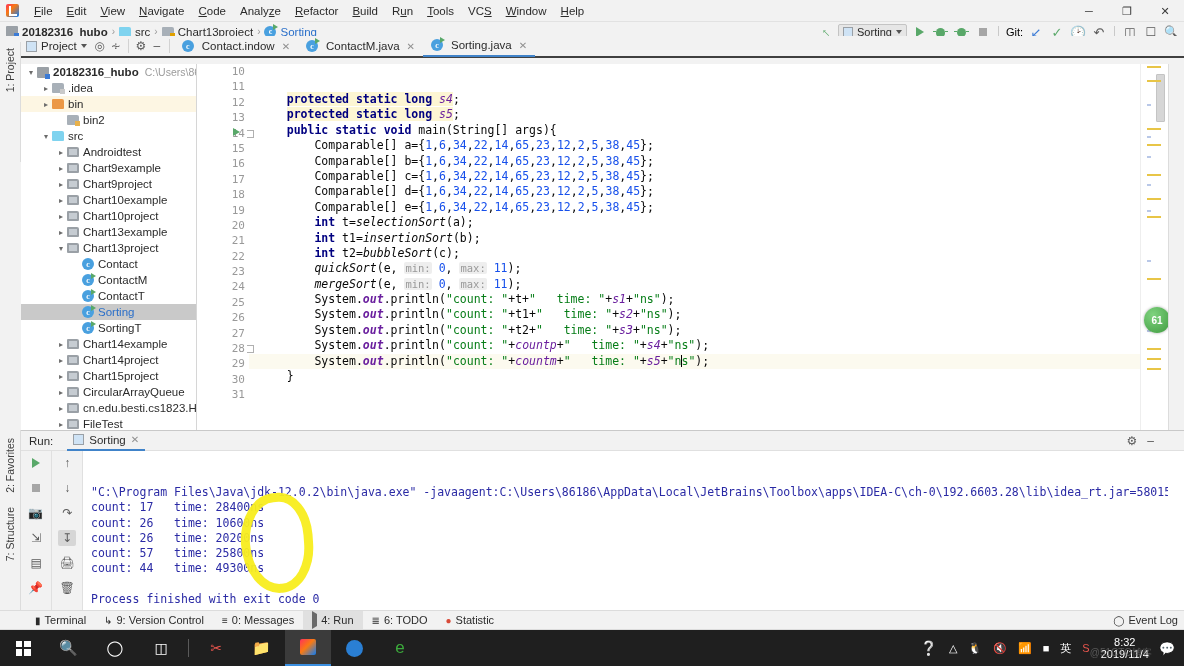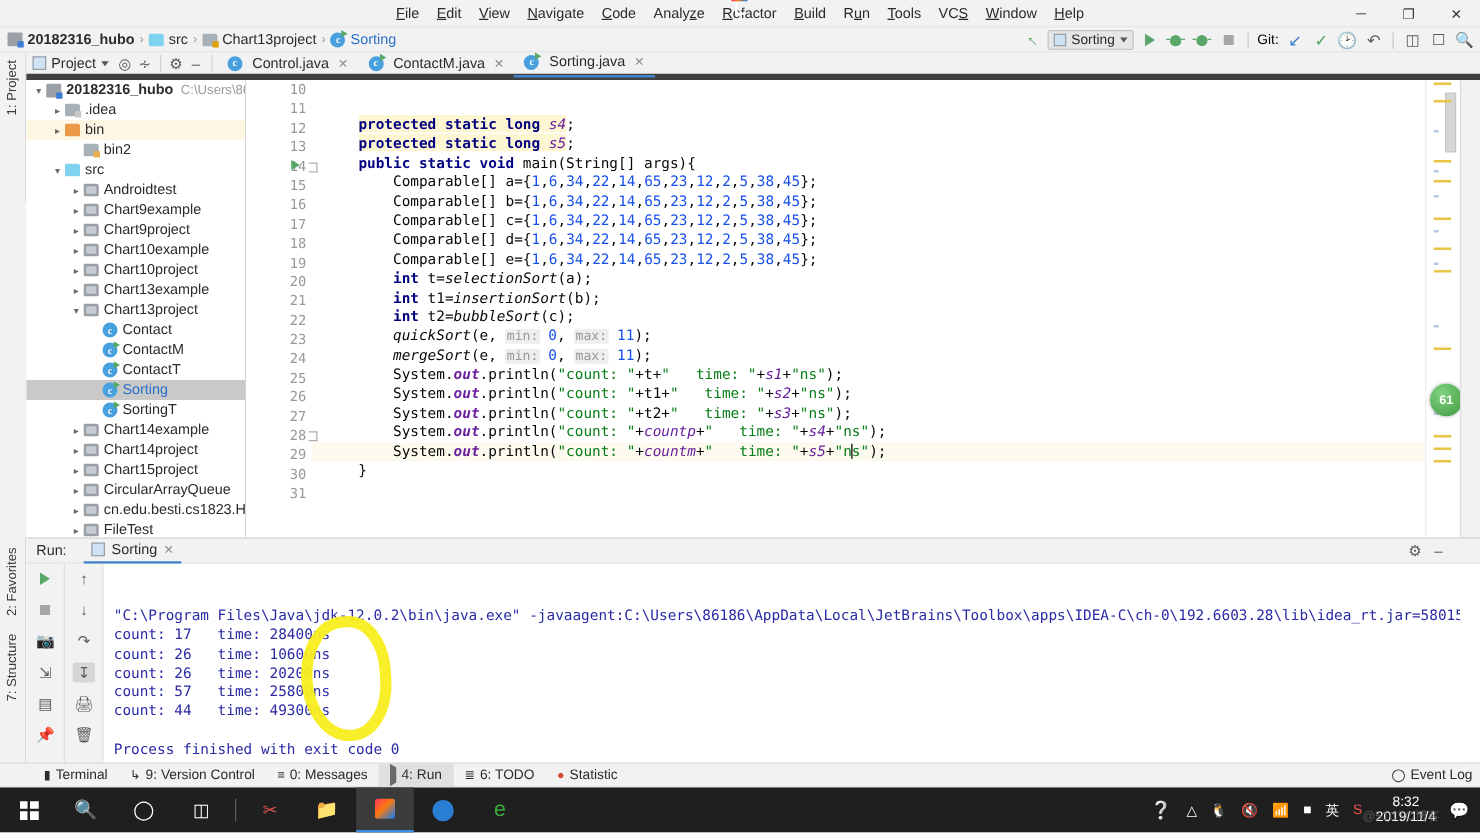--- a/index.html
+++ b/index.html
@@ -10,21 +10,20 @@
     overflow: hidden;
     background: #f2f2f2;
   }
   #app { position: relative; width: 1184px; height: 666px; }
 
   
   .titlebar {
     position:absolute; left:0; top:0; width:1184px; height:22px;
     background:#f2f2f2; display:flex; align-items:center;
     border-bottom:1px solid #e2e2e2;
-    flex-direction:column;
   }
   .app-logo {
     width:13px; height:13px; margin-left:6px; margin-right:8px;
     background:linear-gradient(135deg,#fe315d 0%, #f97a12 40%, #087cfa 100%);
     border-radius:2px; position:relative;
   }
   .app-logo::after{
     content:""; position:absolute; left:3px; top:2px; width:6px; height:8px;
     border-left:2px solid #fff; border-bottom:2px solid #fff;
   }
@@ -79,22 +78,22 @@
   .tri-green{width:0;height:0;border-left:8px solid #59a869;border-top:5px solid transparent;border-bottom:5px solid transparent;}
   .tri-gray{width:0;height:0;border-left:5px solid #7a7a7a;border-top:3px solid transparent;border-bottom:3px solid transparent;}
   .sq-gray{width:8px;height:8px;background:#a6a6a6;}
   .bug{width:9px;height:9px;background:#59a869;border-radius:50% 50% 45% 45%;position:relative;}
   .bug::before,.bug::after{content:"";position:absolute;top:3px;width:3px;height:1px;background:#59a869;}
   .bug::before{left:-3px;} .bug::after{right:-3px;}
   .tbdiv{width:1px;height:13px;background:#c9c9c9;margin:0 2px;}
 
   
   .tabsrow {
-    position:absolute; left:0; top:42px; width:1184px; height:22px;
-    background:#f2f2f2; display:flex; align-items:center; border-bottom:5px solid #404040;
+    position:absolute; left:0; top:36px; width:1184px; height:22px;
+    background:#f2f2f2; display:flex; align-items:center; border-bottom:2px solid #404040;
   }
   .proj-btn{display:flex;align-items:center;gap:4px;font-size:11.5px;color:#2b2b2b;padding:0 5px;height:20px;}
   .proj-sq{width:11px;height:11px;border:1px solid #9aa0a6;background:#cfe3f5;}
   .caret-dn{width:0;height:0;border-top:4px solid #555;border-left:3.5px solid transparent;border-right:3.5px solid transparent;}
   .tb-sep{width:1px;height:14px;background:#d2d2d2;margin:0 4px;}
   .tab {
     display:flex;align-items:center;gap:4px;height:22px;padding:0 8px;
     font-size:11.5px;color:#2b2b2b;position:relative;
   }
   .tab.active{ border-bottom:2px solid #4083c9; }
@@ -354,21 +353,21 @@
     </div>
     <span class="tb-ic" style="color:#5a5a5a;font-size:12px">◎</span>
     <span class="tb-ic" style="color:#5a5a5a;font-size:12px">∻</span>
     <span class="tb-sep"></span>
     <span class="tb-ic" style="color:#5a5a5a;font-size:12px">⚙</span>
     <span class="tb-ic" style="color:#5a5a5a;font-size:12px">–</span>
     <span class="tb-sep"></span>
 
     <div class="tab">
       <span class="ic-class">c</span>
-      <span>Control.java</span>
+      <span>Contact.indow</span>
       <span class="x">✕</span>
     </div>
     <div class="tab">
       <span class="ic-class run">c</span>
       <span>ContactM.java</span>
       <span class="x">✕</span>
     </div>
     <div class="tab active">
       <span class="ic-class run">c</span>
       <span>Sorting.java</span>

